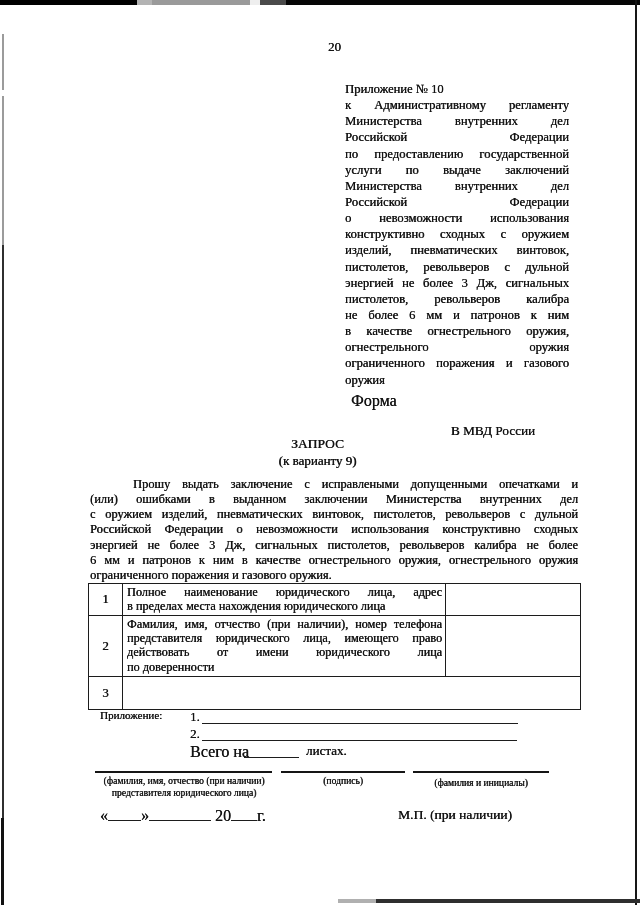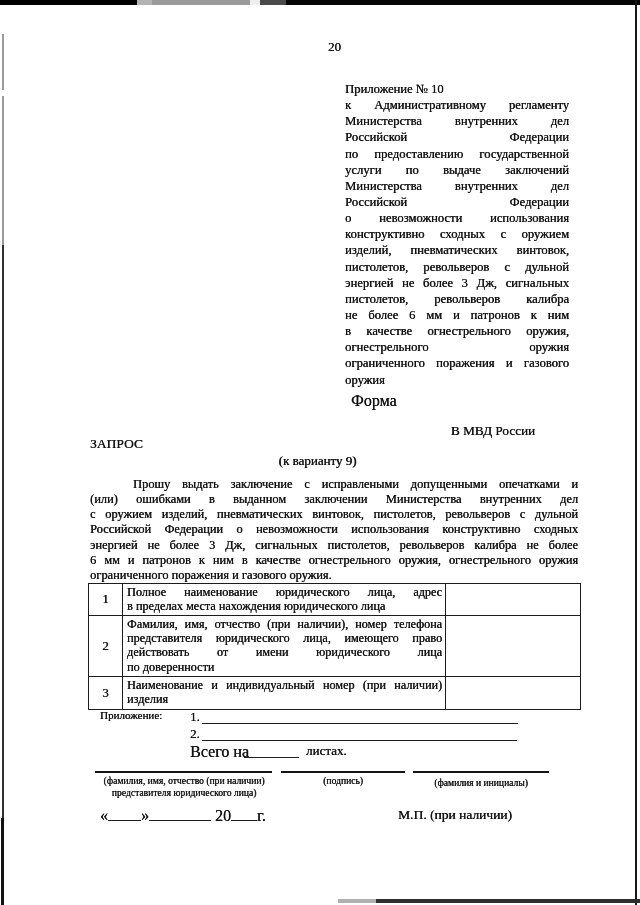--- a/index.html
+++ b/index.html
@@ -80,21 +80,21 @@
   <div class="jl">в качестве огнестрельного оружия,</div>
   <div class="jl">огнестрельного оружия</div>
   <div class="jl">ограниченного поражения и газового</div>
   <div class="ll">оружия</div>
 </div>
 
 <div class="abs txt" style="left:351px; top:392px; width:224px; text-align:left; font-size:16px;">Форма</div>
 
 <div class="abs txt" style="left:345px; top:423px; width:190px; text-align:right; font-size:13.2px;">В МВД России</div>
 
-<div class="abs txt" style="left:90px; top:436px; width:455px; text-align:left; font-size:13.5px;">ЗАПРОС</div>
+<div class="abs txt" style="left:90px; top:436px; width:455px; text-align:center; font-size:13.5px;">ЗАПРОС</div>
 <div class="abs txt" style="left:90px; top:453px; width:455px; text-align:center; font-size:13px;">(к варианту 9)</div>
 
 <div class="abs txt body-par">
   <div class="jl indent">Прошу выдать заключение с исправлеными допущенными опечатками и</div>
   <div class="jl">(или) ошибками в выданном заключении Министерства внутренних дел</div>
   <div class="jl">с оружием изделий, пневматических винтовок, пистолетов, револьверов с дульной</div>
   <div class="jl">Российской Федерации о невозможности использования конструктивно сходных</div>
   <div class="jl">энергией не более 3 Дж, сигнальных пистолетов, револьверов калибра не более</div>
   <div class="jl">6 мм и патронов к ним в качестве огнестрельного оружия, огнестрельного оружия</div>
   <div class="ll">ограниченного поражения и газового оружия.</div>
@@ -114,24 +114,20 @@
     <div class="clab">
       <div class="jl">Фамилия, имя, отчество (при наличии), номер телефона</div>
       <div class="jl">представителя юридического лица, имеющего право</div>
       <div class="jl">действовать от имени юридического лица</div>
       <div class="ll">по доверенности</div>
     </div>
     <div class="cval"></div>
   </div>
   <div class="trow r3">
     <div class="cnum">3</div>
-    <div class="clab">
-      <div class="jl">Наименование и индивидуальный номер (при наличии)</div>
-      <div class="ll">изделия</div>
-    </div>
     <div class="cval"></div>
   </div>
 </div>
 
 <div class="abs txt" style="left:100px; top:709px; font-size:11px;">Приложение:</div>
 <div class="abs txt" style="left:190px; top:709px; font-size:13px;">1.</div>
 <div class="abs fill-line" style="left:202px; top:723px; width:316px;"></div>
 <div class="abs txt" style="left:190px; top:726px; font-size:13px;">2.</div>
 <div class="abs fill-line" style="left:202px; top:740px; width:315px;"></div>
 <div class="abs txt" style="left:190px; top:743px; font-size:16px;">Всего на</div>

